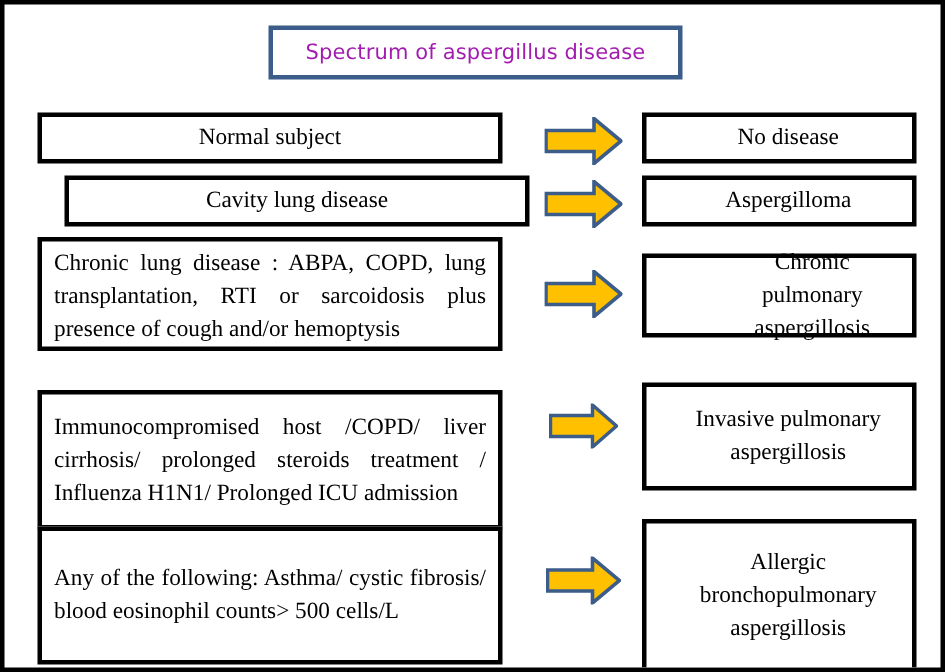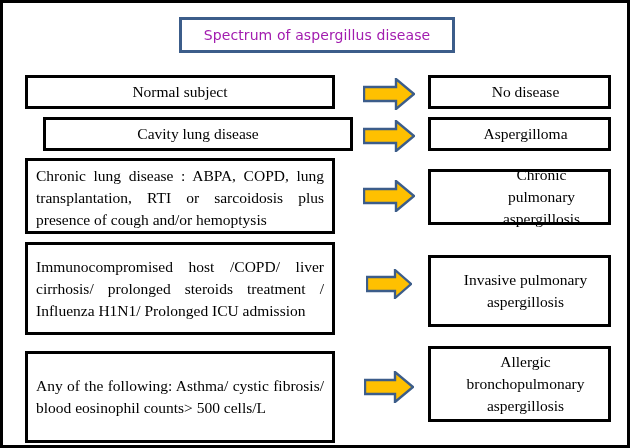--- a/index.html
+++ b/index.html
@@ -105,37 +105,37 @@
   </div>
   <div class="arrow" style="left:360px; top:177px;">
     <svg width="52" height="32" viewBox="0 0 52 32">
       <polygon points="1,9 33,9 33,1 51,16 33,31 33,23 1,23" fill="#FFC000" stroke="#3C5D8A" stroke-width="2.4" stroke-linejoin="miter"></polygon>
     </svg>
   </div>
   <div class="box right-col" style="left:425px; top:166px; width:183px; height:56px;padding-left:32px;">
     <span class="inner">Chronic pulmonary aspergillosis</span>
   </div>
 
-  <div class="box left-col" style="left:22px; top:239px; width:310px; height:93px;">
+  <div class="box left-col" style="left:22px; top:257px; width:310px; height:93px;">
     <span class="inner just">Immunocompromised host /COPD/ liver cirrhosis/ prolonged steroids treatment / Influenza H1N1/ Prolonged ICU admission</span>
   </div>
   <div class="arrow" style="left:363px; top:266px;">
     <svg width="46" height="30" viewBox="0 0 46 30">
       <polygon points="1,8 29,8 29,1 45,15 29,29 29,22 1,22" fill="#FFC000" stroke="#3C5D8A" stroke-width="2.3" stroke-linejoin="miter"></polygon>
     </svg>
   </div>
   <div class="box right-col" style="left:425px; top:252px; width:183px; height:72px;">
     <span class="inner">Invasive pulmonary aspergillosis</span>
   </div>
 
   <div class="box left-col" style="left:22px; top:348px; width:310px; height:92px;">
     <span class="inner just">Any of the following: Asthma/ cystic fibrosis/ blood eosinophil counts&gt; 500 cells/L</span>
   </div>
   <div class="arrow" style="left:361px; top:368px;">
     <svg width="50" height="32" viewBox="0 0 50 32">
       <polygon points="1,9 31,9 31,1 49,16 31,31 31,23 1,23" fill="#FFC000" stroke="#3C5D8A" stroke-width="2.4" stroke-linejoin="miter"></polygon>
     </svg>
   </div>
-  <div class="box right-col" style="left:425px; top:343px; width:183px; height:76px;">
+  <div class="box right-col" style="left:425px; top:343px; width:183px; height:102px;">
     <span class="inner">Allergic bronchopulmonary aspergillosis</span>
   </div>
 
 </div>
 
 </body></html>

